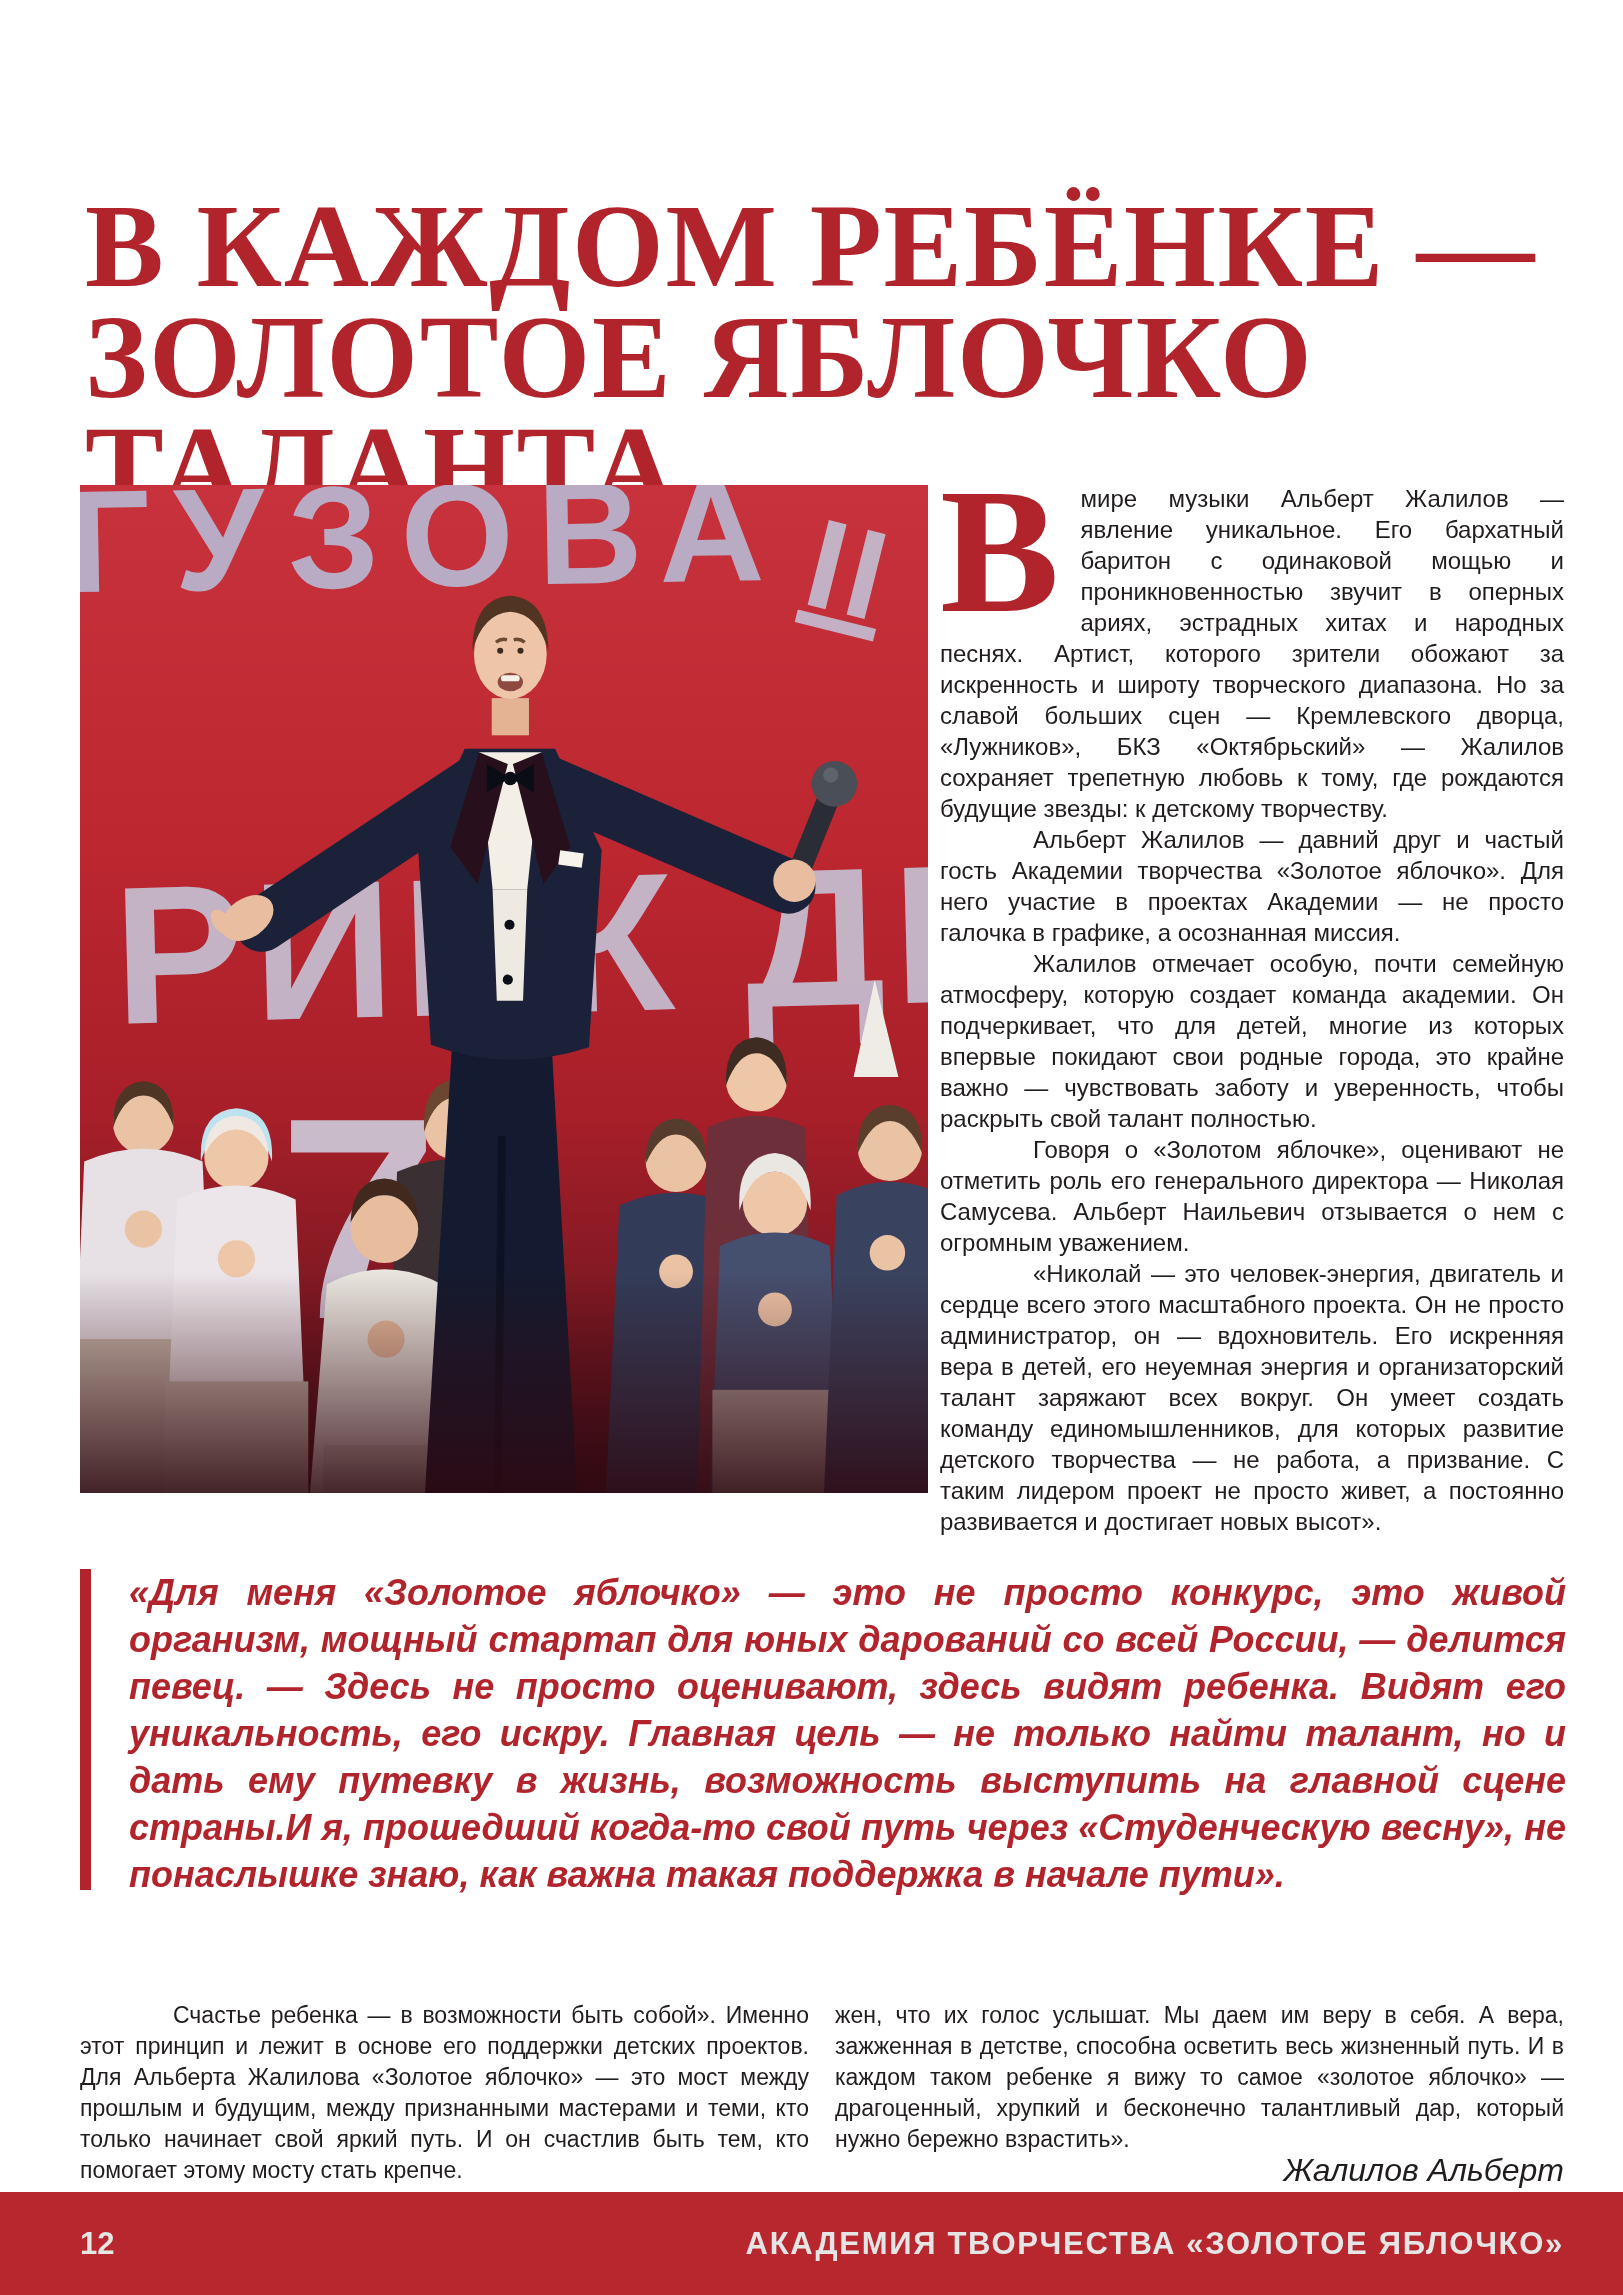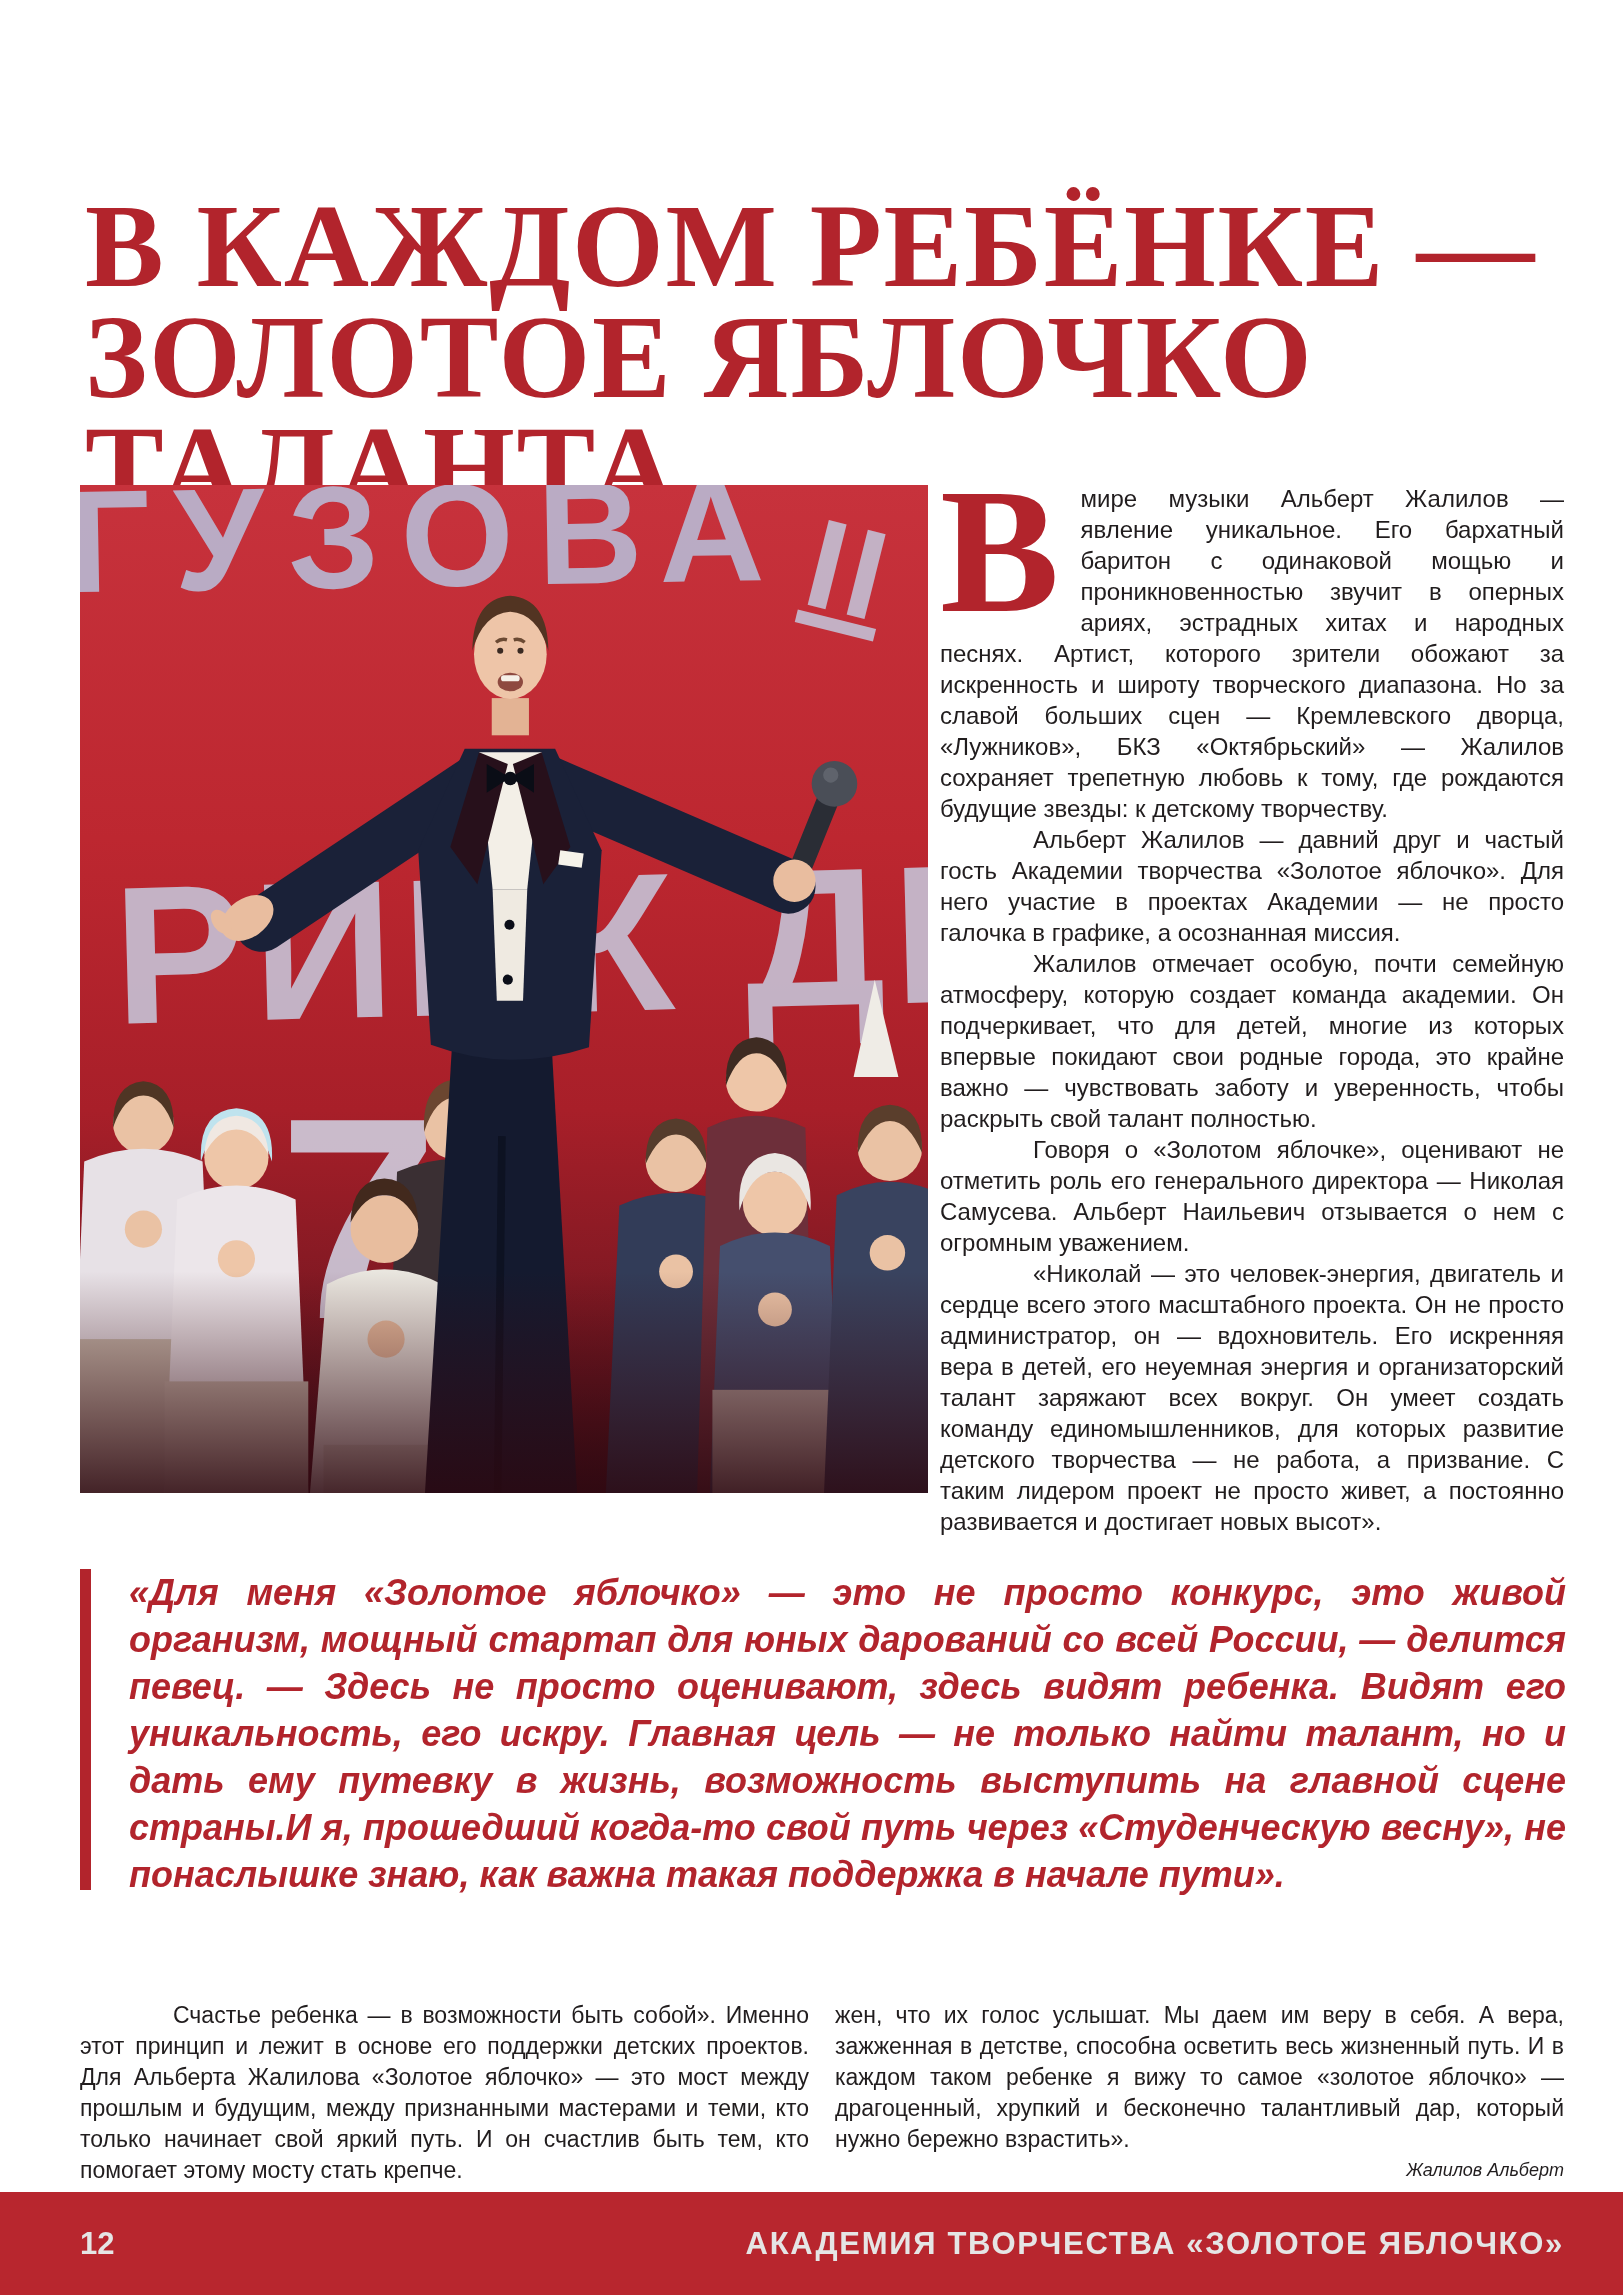--- a/index.html
+++ b/index.html
@@ -50,21 +50,21 @@
   .bcol{
     position:absolute;top:2000px;width:729px;
     font-size:23px;line-height:31px;text-align:justify;
   }
   .bcol p{margin:0;}
   .bcol p.ind{text-indent:93px;}
   .bcol-left{left:80px;}
   .bcol-right{left:835px;}
   .signature{
     margin-top:29px;text-align:right;font-style:italic;
-    font-size:18px;text-indent:0;
+    font-size:32px;text-indent:0;
   }
   
   .footer{
     position:absolute;left:0;top:2192px;width:1623px;height:103px;
     background:var(--footer-red);color:#e5e5e5;font-weight:bold;
   }
   .footer .pageno{
     position:absolute;left:80px;top:0;line-height:103px;font-size:31px;
   }
   .footer .mag{

